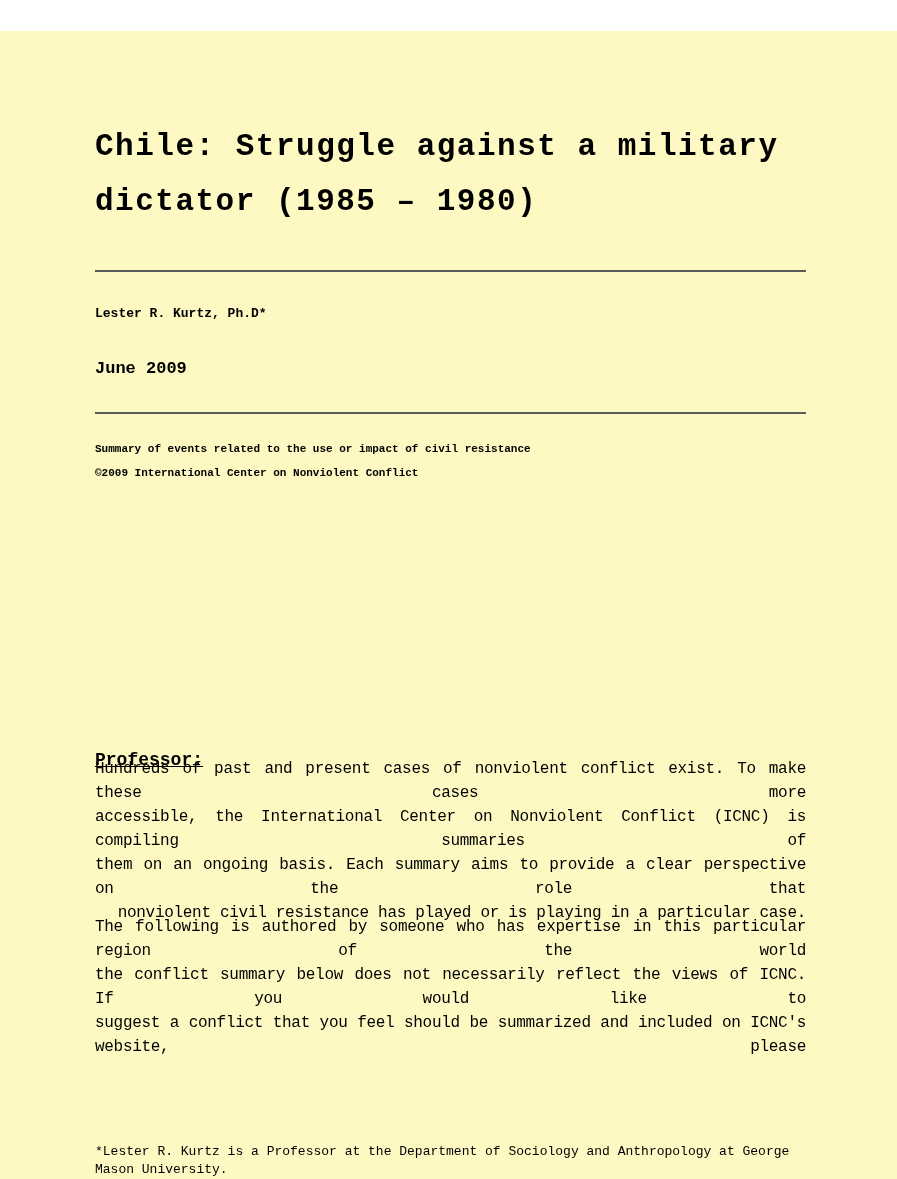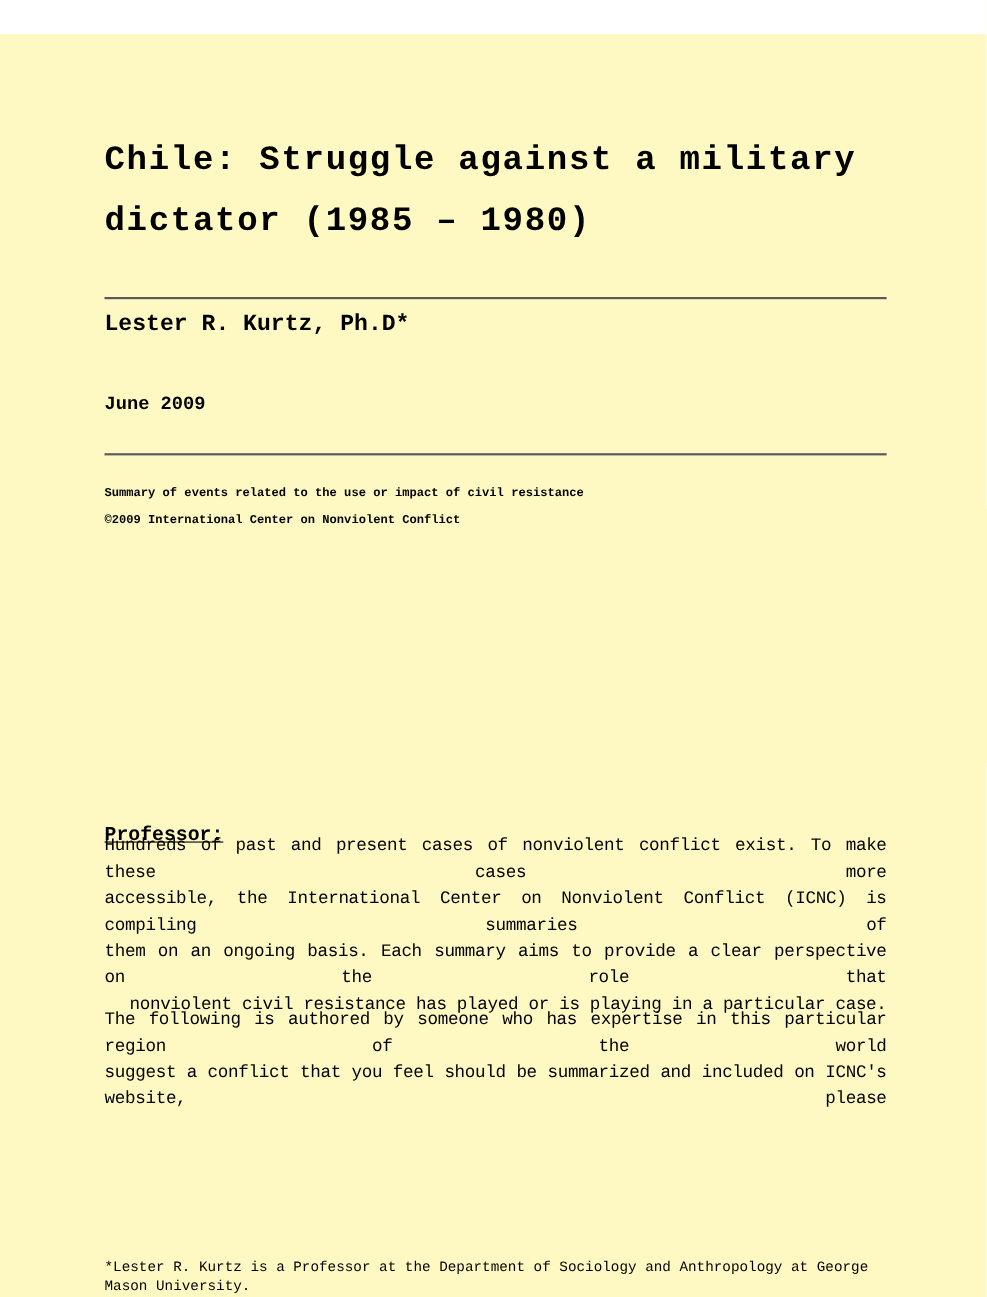--- a/index.html
+++ b/index.html
@@ -31,23 +31,23 @@
     position: absolute;
     left: 95px;
     width: 711px;
     height: 2px;
     background: var(--rule, #5a5a5a);
   }
   .rule-1 { top: 239px; }
   .rule-2 { top: 381px; }
 
   .author {
-    top: 253px;
+    top: 271px;
     font-weight: bold;
-    font-size: 21px;
+    font-size: 13px;
     line-height: 24px;
   }
   .date {
     top: 326px;
     font-weight: bold;
     font-size: 17px;
     line-height: 24px;
   }
   .meta {
     top: 406px;
@@ -114,18 +114,19 @@
 
   <div class="abs para para-1">
     <div class="jline">Hundreds of past and present cases of nonviolent conflict exist.  To make these cases more</div>
     <div class="jline">accessible, the International Center on Nonviolent Conflict (ICNC) is compiling summaries of</div>
     <div class="jline">them on an ongoing basis.  Each summary aims to provide a clear perspective on the role that</div>
     <div class="jline-last">nonviolent civil resistance has played or is playing in a particular case.</div>
   </div>
 
   <div class="abs para para-2">
     <div class="jline">The following is authored by someone who has expertise in this particular region of the world</div>
+    <div class="jline">the conflict summary below does not necessarily reflect the views of ICNC.  If you would like to</div>
     <div class="jline">suggest a conflict that you feel should be summarized and included on ICNC's website, please</div>
   </div>
 
   <div class="abs footnote">*Lester R. Kurtz is a Professor at the Department of Sociology and Anthropology at George Mason University.</div>
 
 </div>
 
 </body></html>

